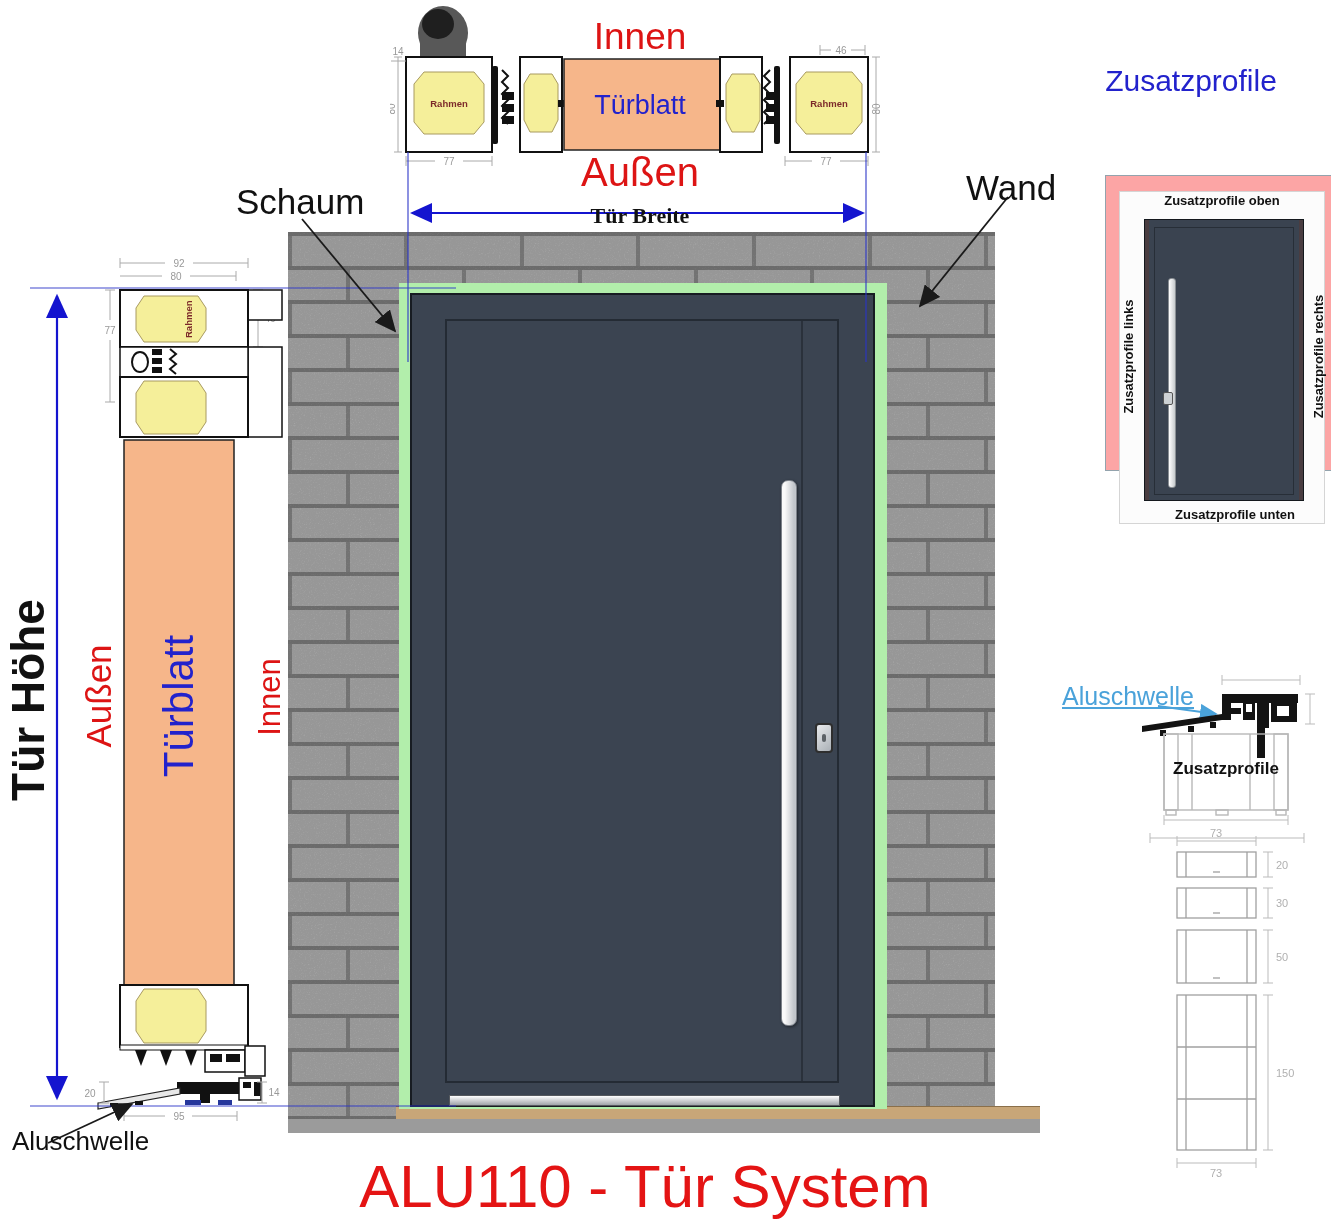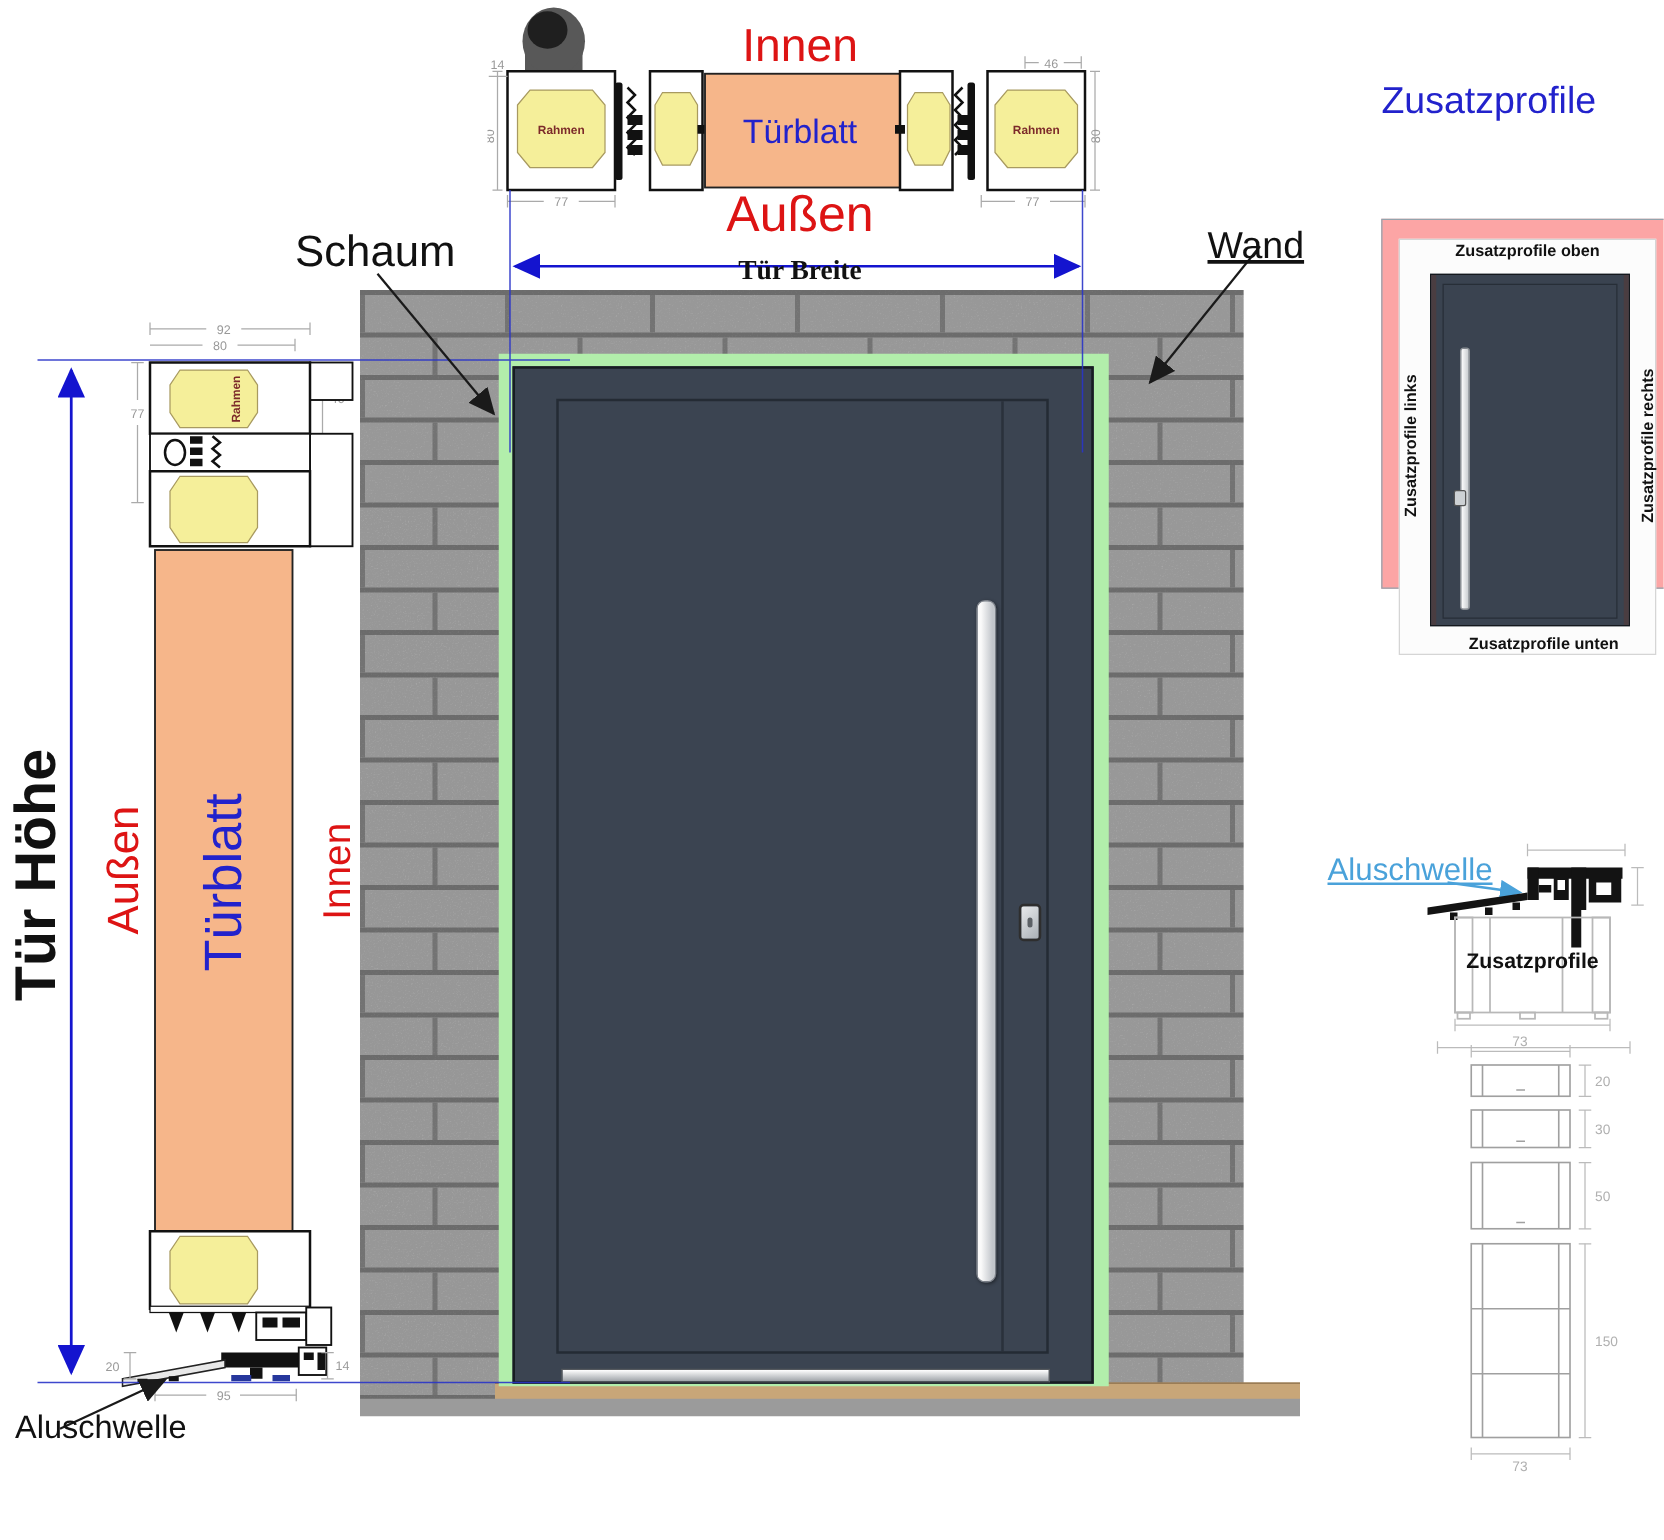--- a/index.html
+++ b/index.html
@@ -50,21 +50,21 @@
     <div class="abs" style="left:33px;top:24px;width:394px;height:764px;border:2px solid #242b34;box-sizing:border-box;"></div>
     <div class="abs" style="left:389px;top:26px;width:2px;height:760px;background:#2a313b;"></div>
     <div class="abs" style="left:369px;top:185px;width:14px;height:544px;border-radius:7px;border:1px solid #7d828a;background:linear-gradient(90deg,#fafafa 20%,#c2c6cb 85%);box-shadow:1px 1px 3px rgba(0,0,0,.45);"></div>
     <div class="abs" style="left:403px;top:428px;width:18px;height:30px;border-radius:4px;border:2px solid #2e2e2e;background:linear-gradient(135deg,#e8eaec,#aab0b6);box-sizing:border-box;">
       <div class="abs" style="left:5px;top:9px;width:4px;height:8px;background:#5c6166;border-radius:2px;"></div>
     </div>
     <div class="abs" style="left:37px;top:800px;width:391px;height:11px;background:linear-gradient(#ffffff,#9fa4a9);border:1px solid #55595e;box-sizing:border-box;"></div>
   </div>
 
   <div class="lbl black" style="left:236px;top:182px;font-size:35px;z-index:7;">Schaum</div>
-  <div class="lbl black" style="left:966px;top:180px;font-size:30px;z-index:7;text-decoration:underline;">Wand</div>
+  <div class="lbl black" style="left:966px;top:168px;font-size:35px;z-index:7;">Wand</div>
 
   <svg class="abs" style="left:390px;top:0;z-index:5;" width="492" height="175" viewBox="0 0 492 175">
 
     <g>
       <rect x="30" y="40" width="46" height="18" fill="#585858"></rect>
       <ellipse cx="53" cy="33" rx="25" ry="27" fill="#585858"></ellipse>
       <ellipse cx="48" cy="24" rx="16" ry="15" fill="#1f1f1f"></ellipse>
     </g>
 
     <rect x="16" y="57" width="86" height="95" fill="#ffffff" stroke="#111" stroke-width="2"></rect>
@@ -360,14 +360,15 @@
       <line x1="30" y1="1106" x2="456" y2="1106"></line>
     </g>
 
     <line x1="57" y1="296" x2="57" y2="1098" stroke="#1414cf" stroke-width="2.2" marker-start="url(#mB)" marker-end="url(#mB)"></line>
 
     <line x1="302" y1="219" x2="395" y2="331" stroke="#1a1a1a" stroke-width="1.8" marker-end="url(#mK)"></line>
     <line x1="1008" y1="197" x2="920" y2="306" stroke="#1a1a1a" stroke-width="1.8" marker-end="url(#mK)"></line>
     <line x1="48" y1="1143" x2="132" y2="1104" stroke="#1a1a1a" stroke-width="1.8" marker-end="url(#mK)"></line>
   </svg>
 
+  <div class="lbl center" style="left:295px;top:1152px;width:700px;font-size:60px;color:#e41414;z-index:7;">ALU110 - Tür System</div>
 
 </div>
 
 </body></html>

